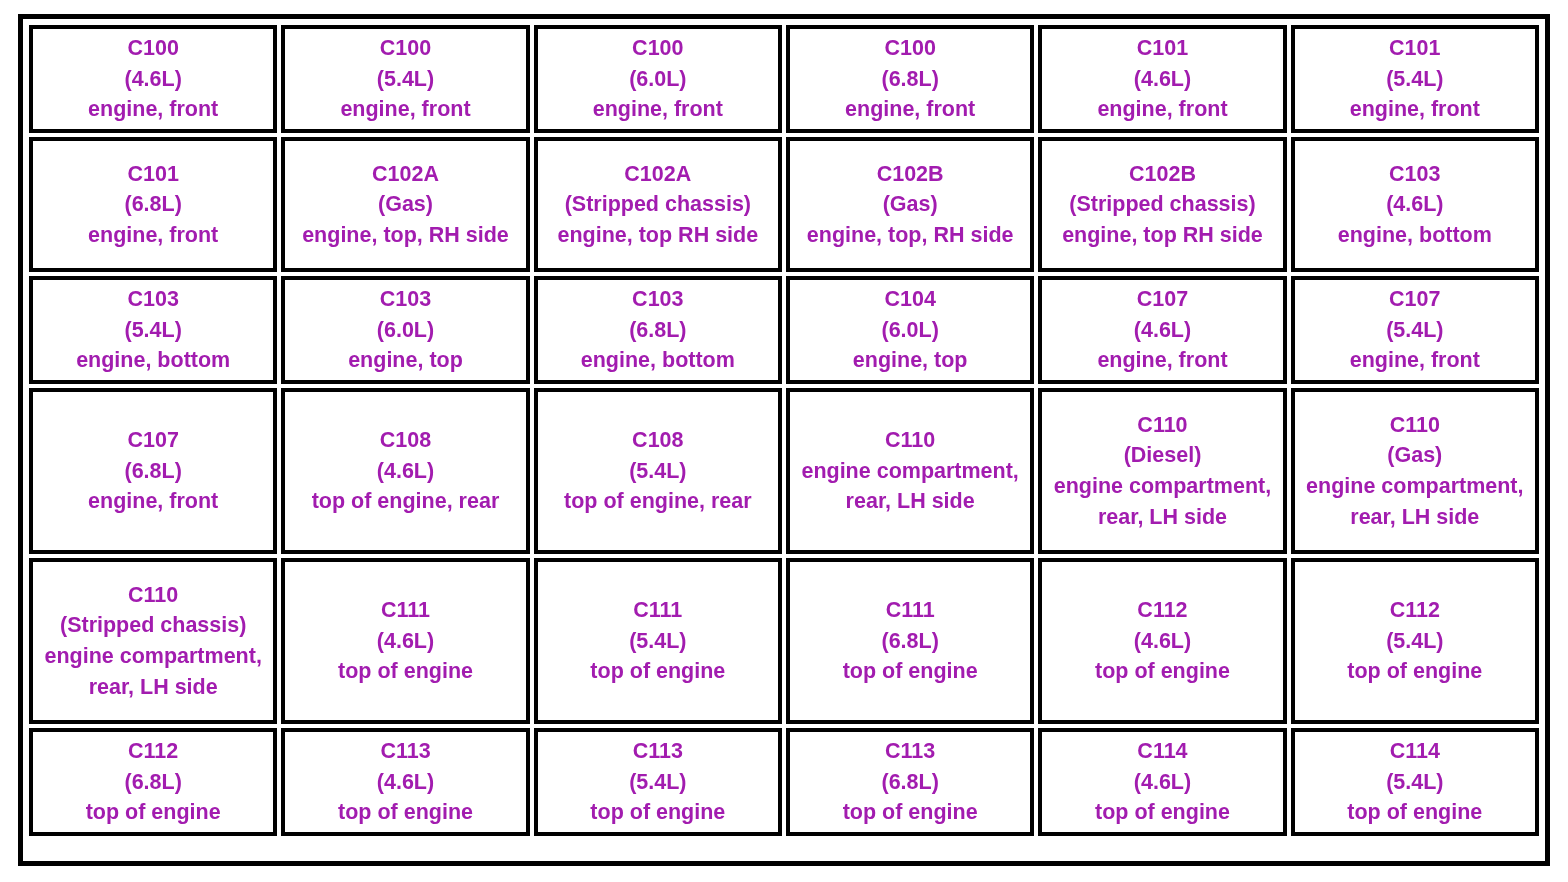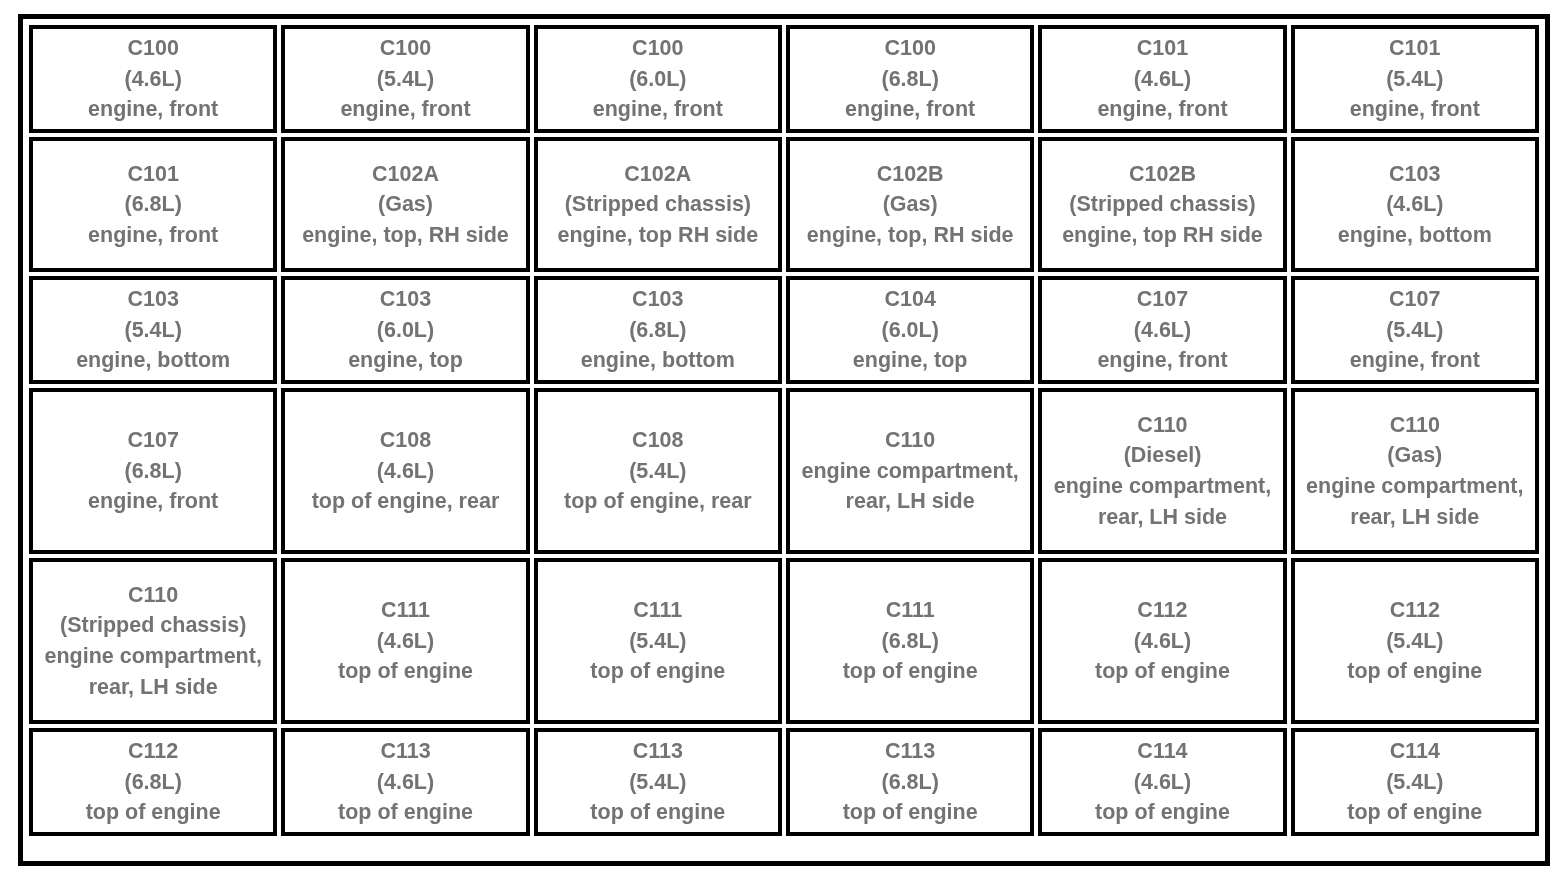--- a/index.html
+++ b/index.html
@@ -49,21 +49,21 @@
     box-sizing: border-box;
     margin: 2px 2px;
     display: flex;
     flex-direction: column;
     align-items: center;
     justify-content: center;
     text-align: center;
     font-size: 21.5px;
     font-weight: bold;
     line-height: 1.42;
-    color: #737373;
+    color: #a21caf;
     padding: 3px 4px;
     overflow: hidden;
     white-space: nowrap;
   }
   .cell .line {
     display: block;
     white-space: normal;
   }
   
   .row-h1 { height: 112px; }

